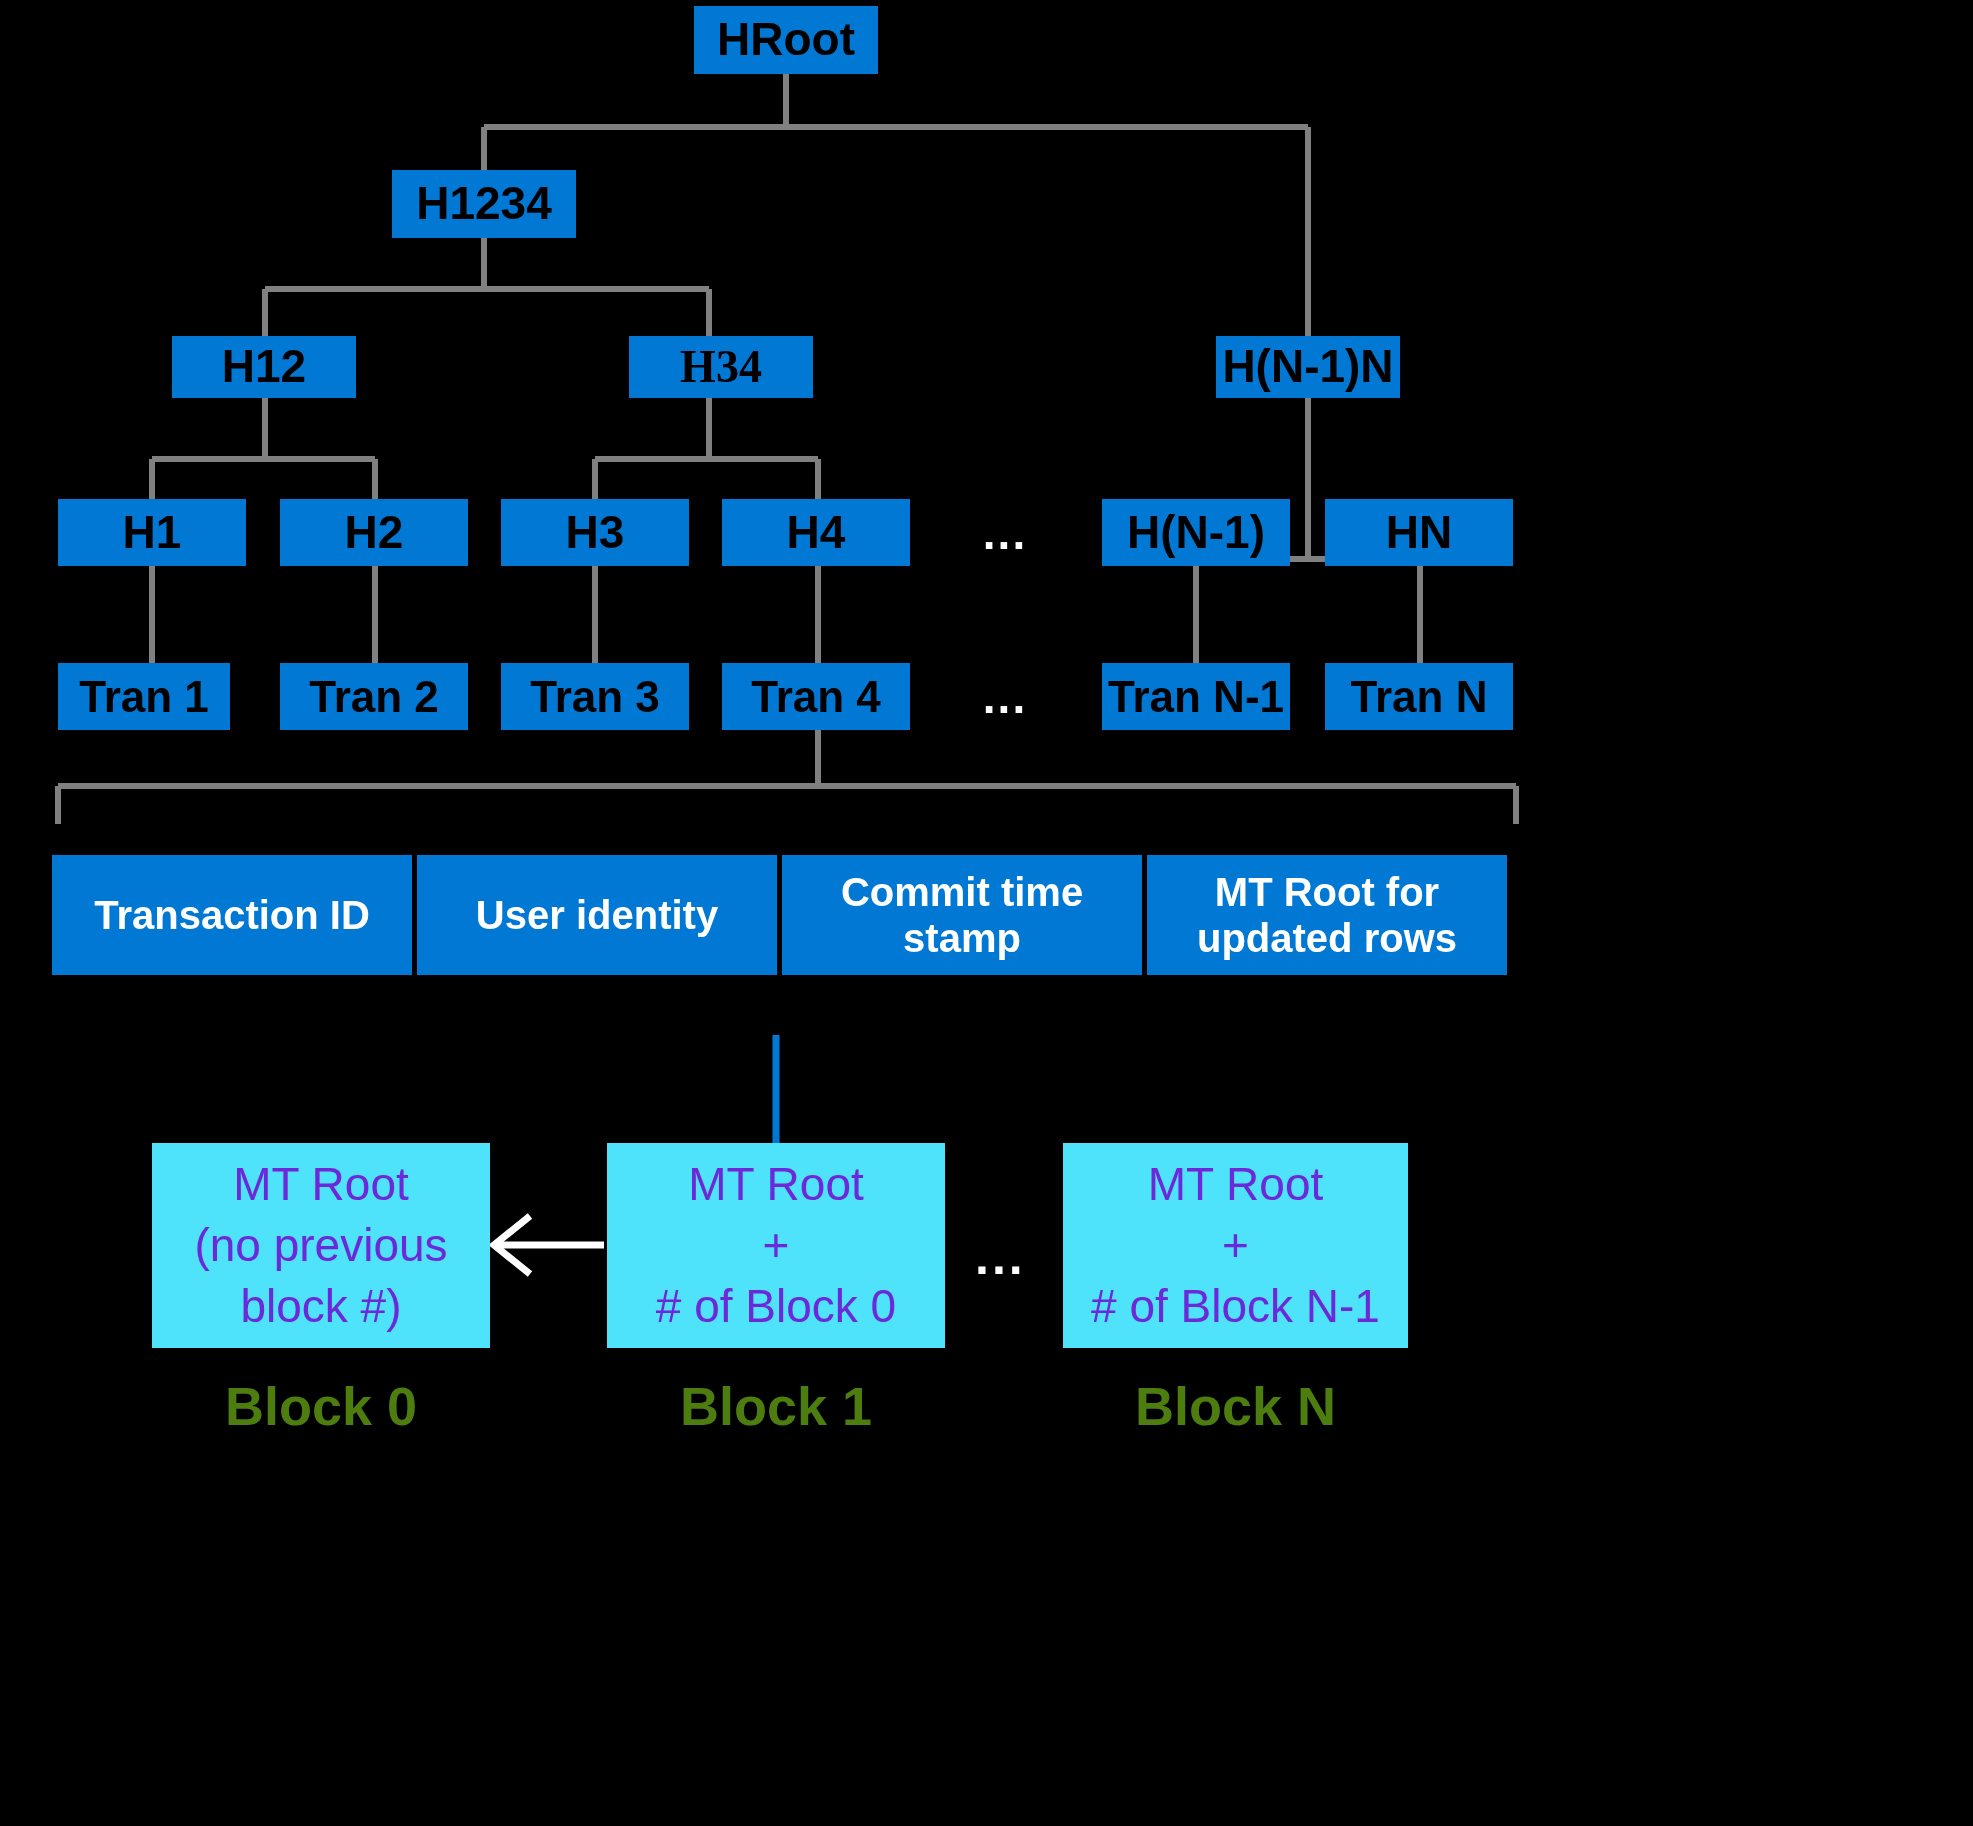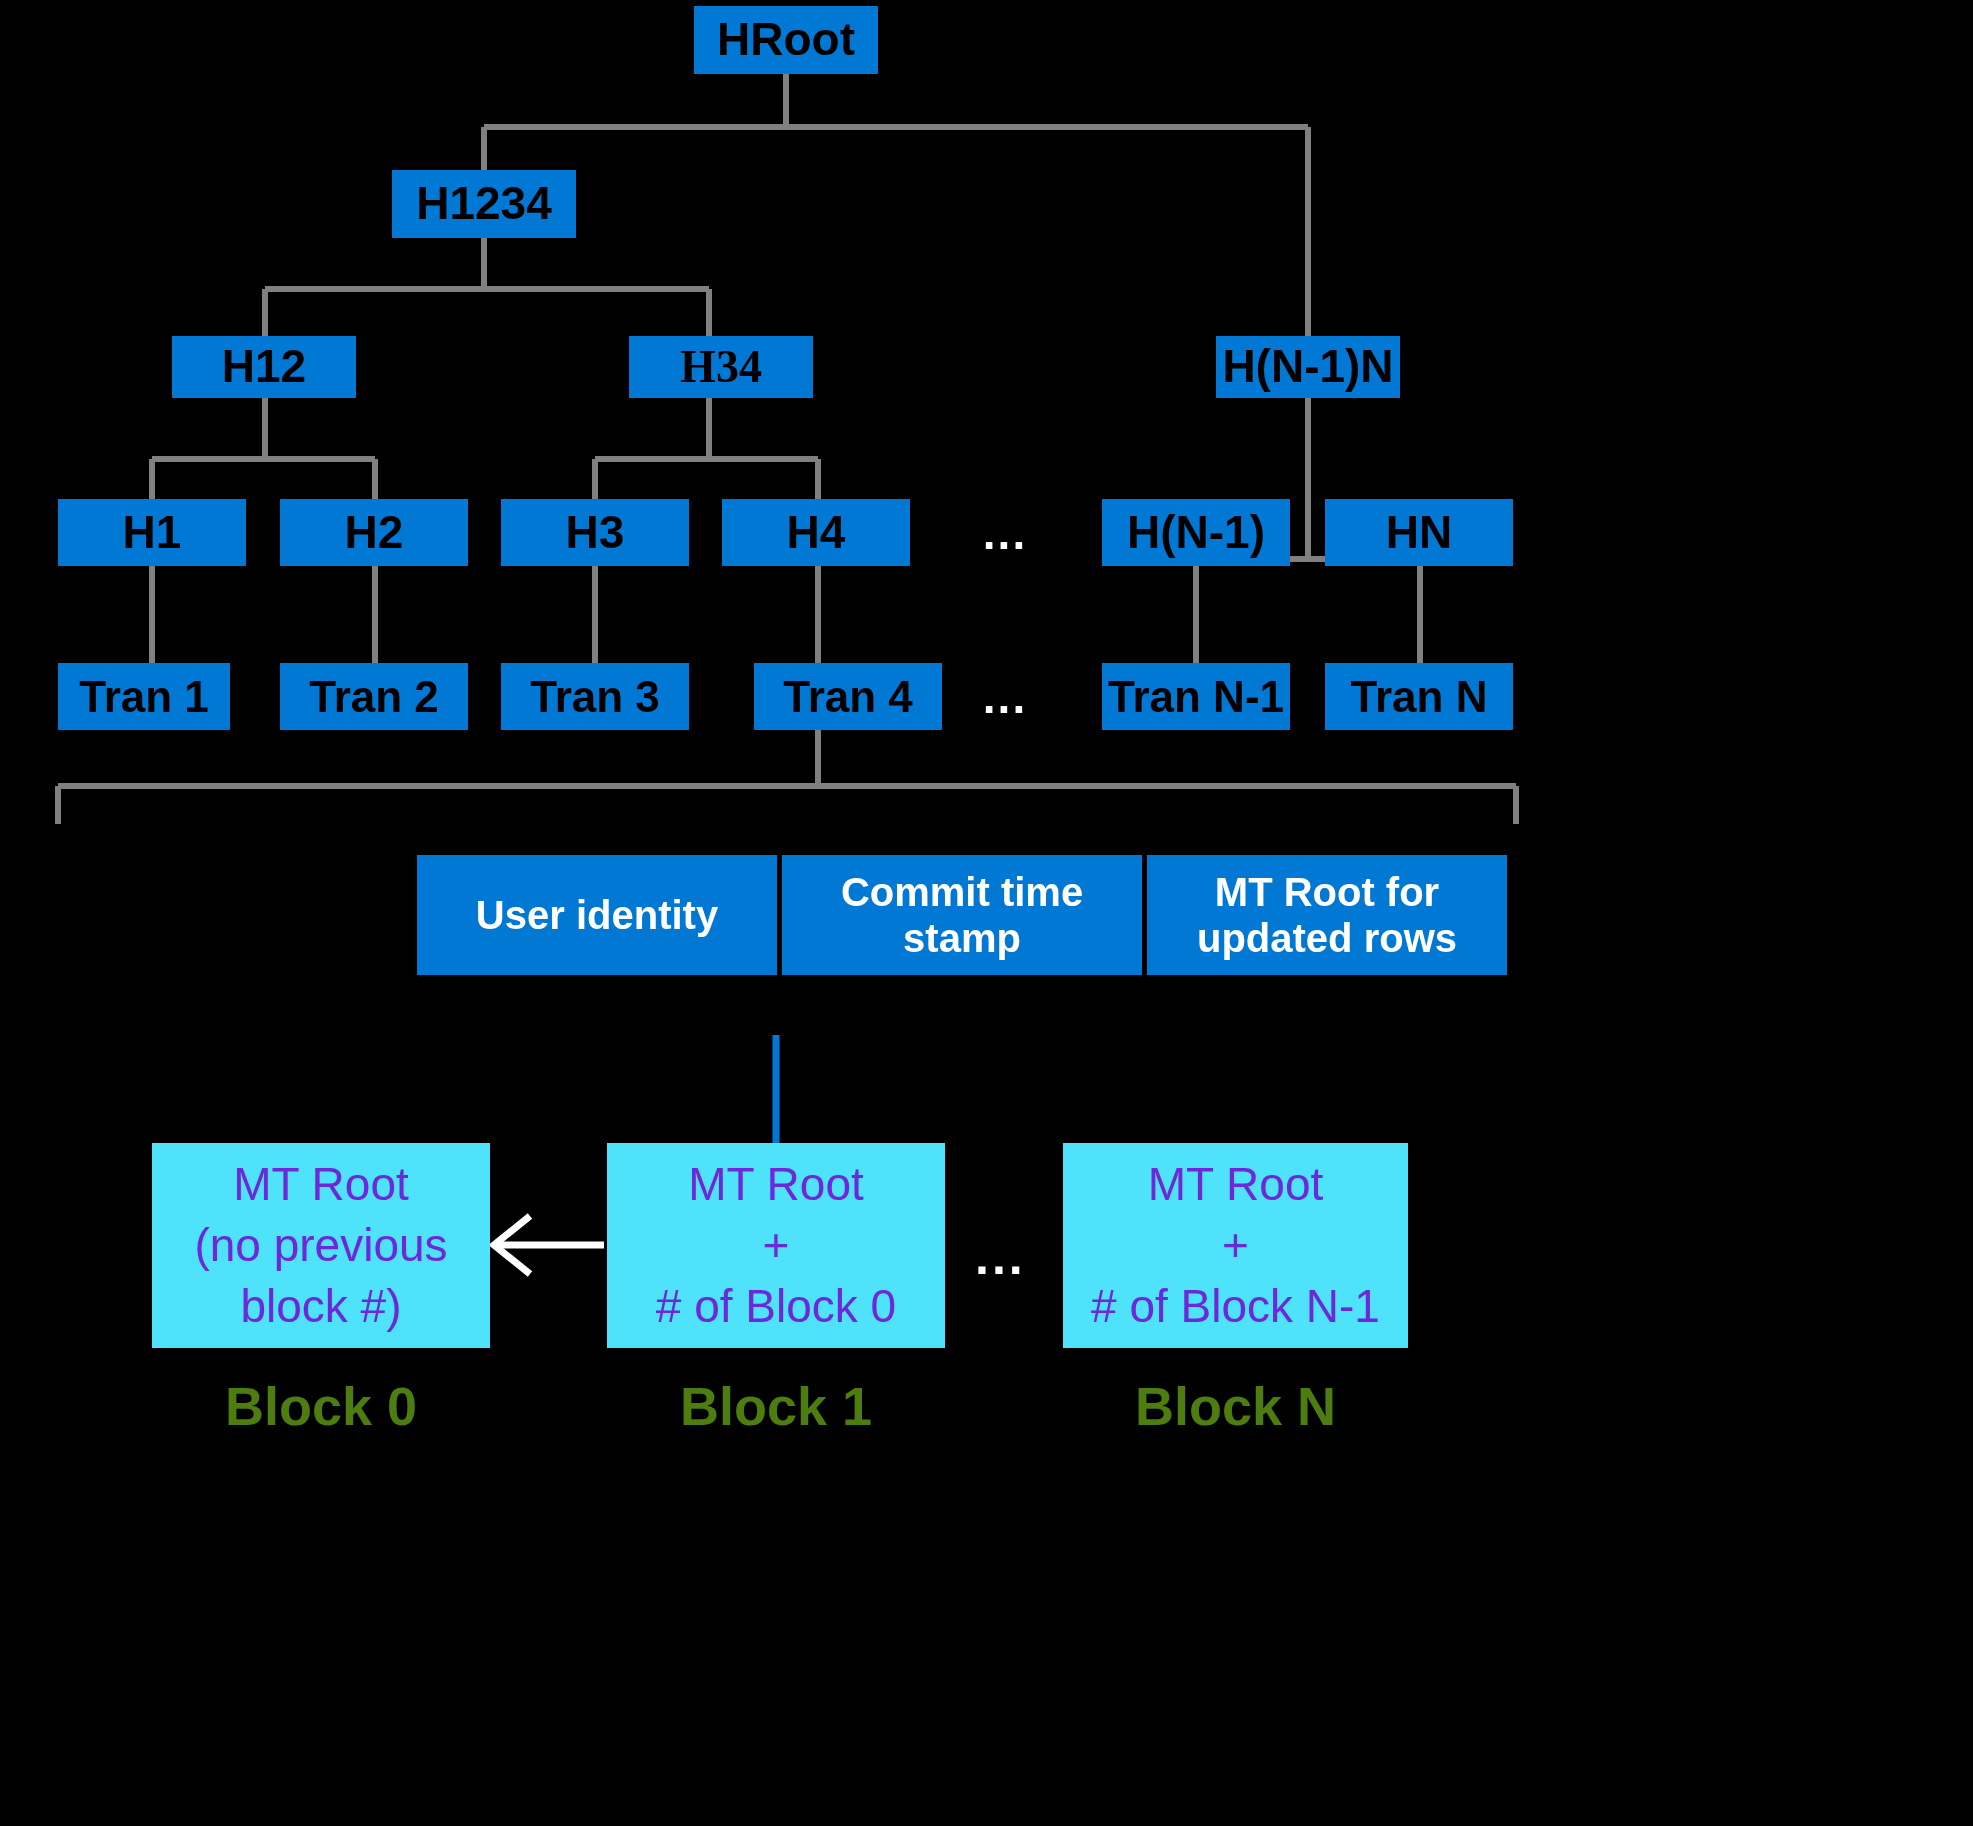--- a/index.html
+++ b/index.html
@@ -134,25 +134,26 @@
   <div class="node hash" style="left:280px;top:499px;width:188px;height:67px;">H2</div>
   <div class="node hash" style="left:501px;top:499px;width:188px;height:67px;">H3</div>
   <div class="node hash" style="left:722px;top:499px;width:188px;height:67px;">H4</div>
   <div class="ellipsis" style="left:960px;top:499px;width:90px;height:67px;">...</div>
   <div class="node hash" style="left:1102px;top:499px;width:188px;height:67px;">H(N-1)</div>
   <div class="node hash" style="left:1325px;top:499px;width:188px;height:67px;">HN</div>
 
   <div class="node tran" style="left:58px;top:663px;width:172px;height:67px;">Tran 1</div>
   <div class="node tran" style="left:280px;top:663px;width:188px;height:67px;">Tran 2</div>
   <div class="node tran" style="left:501px;top:663px;width:188px;height:67px;">Tran 3</div>
-  <div class="node tran" style="left:722px;top:663px;width:188px;height:67px;margin-left:32px;">Tran 4</div>
+  <div class="node tran" style="left:722px;top:663px;width:188px;height:67px;">Tran 4</div>
   <div class="ellipsis" style="left:960px;top:663px;width:90px;height:67px;">...</div>
   <div class="node tran" style="left:1102px;top:663px;width:188px;height:67px;">Tran N-1</div>
   <div class="node tran" style="left:1325px;top:663px;width:188px;height:67px;">Tran N</div>
 
+  <div class="detail-cell" style="left:52px;top:855px;width:360px;height:120px;">Transaction ID</div>
   <div class="detail-cell" style="left:417px;top:855px;width:360px;height:120px;">User identity</div>
   <div class="detail-cell" style="left:782px;top:855px;width:360px;height:120px;white-space:pre-line;">Commit time
 stamp</div>
   <div class="detail-cell" style="left:1147px;top:855px;width:360px;height:120px;white-space:pre-line;">MT Root for
 updated rows</div>
 
   <div class="block" style="left:152px;top:1143px;width:338px;height:205px;white-space:pre-line;">MT Root
 (no previous
 block #)</div>
   <div class="block-label" style="left:152px;top:1375px;width:338px;">Block 0</div>

